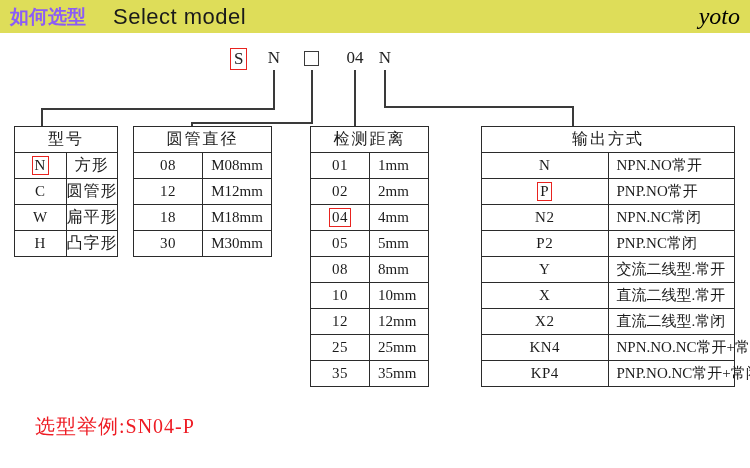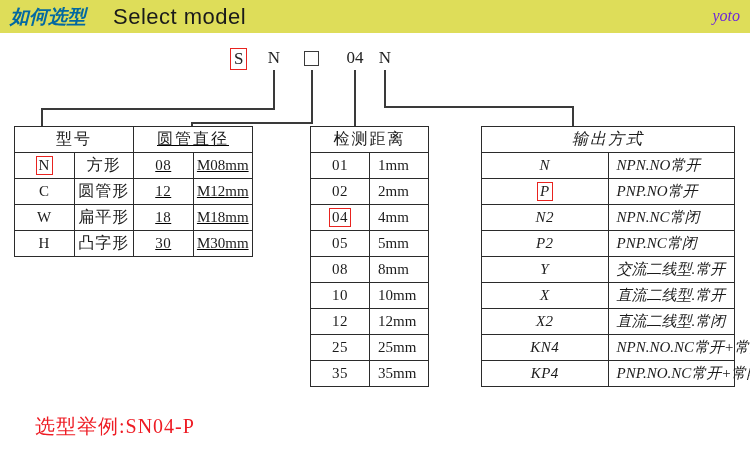--- a/index.html
+++ b/index.html
@@ -22,42 +22,41 @@
     width: 750px;
     height: 33px;
     background: #dedd59;
   }
   .header-title-cn {
     position: absolute;
     left: 10px; top: 5px;
     font-family: "DejaVu Sans", sans-serif;
     font-size: 19px;
     font-weight: bold;
-    color: #0369a1;
+    color: #8b5cf6;
     letter-spacing: 0px;
     line-height: 22px;
-    font-style: italic;
   }
   .header-title-en {
     position: absolute;
     left: 113px; top: 7px;
     font-family: "Liberation Sans", sans-serif;
     font-size: 22px;
     font-weight: normal;
     color: #1a1a1a;
     letter-spacing: 0.5px;
     line-height: 20px;
   }
   .brand-logo {
     position: absolute;
     right: 10px; top: 3px;
     font-family: "Liberation Serif", serif;
     font-style: italic;
-    font-size: 16px;
-    color: #6d28d9;
+    font-size: 24px;
+    color: #000000;
     line-height: 26px;
   }
 
   
   .code-row { position: absolute; left: 0; top: 0; width: 750px; height: 468px; }
   .code-seg {
     position: absolute;
     font-family: "Liberation Serif", serif;
     font-size: 17px;
     color: #222222;
@@ -122,27 +121,27 @@
     font-size: 15px;
   }
   .cell-mark {
     display: inline-block;
     border: 1px solid #e8231f;
     padding: 0 2px;
     line-height: 17px;
   }
 
   
-  #table-model   { left: 14px;  top: 126px; width: 120px; }
+  #table-model   { left: 14px;  top: 126px; width: 104px; }
   #table-model td.code-cell { width: 28px; }
-  #table-diameter{ left: 133px; top: 126px; width: 120px; text-decoration: underline; }
+  #table-diameter{ left: 133px; top: 126px; width: 139px; }
   #table-diameter td.code-cell { width: 46px; }
   #table-distance{ left: 310px; top: 126px; width: 119px; padding-left: 38px; }
   #table-distance td.code-cell { width: 44px; margin-top: 48px; }
-  #table-output  { left: 481px; top: 126px; width: 254px; font-style: italic; }
+  #table-output  { left: 481px; top: 126px; width: 254px; }
   #table-output td.code-cell { width: 54px; }
 
   
   .example-text {
     position: absolute;
     left: 35px; top: 414px;
     font-family: "Liberation Serif", "DejaVu Serif", serif;
     font-size: 20px;
     color: #ee1c24;
     letter-spacing: 1px;

